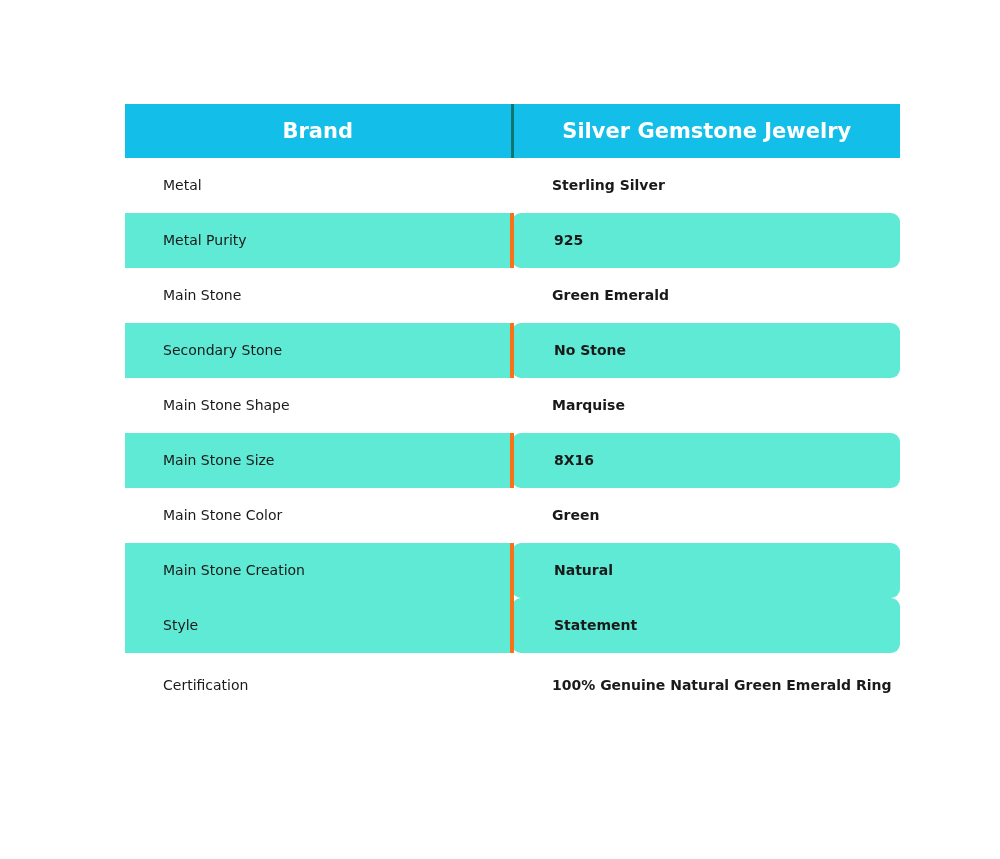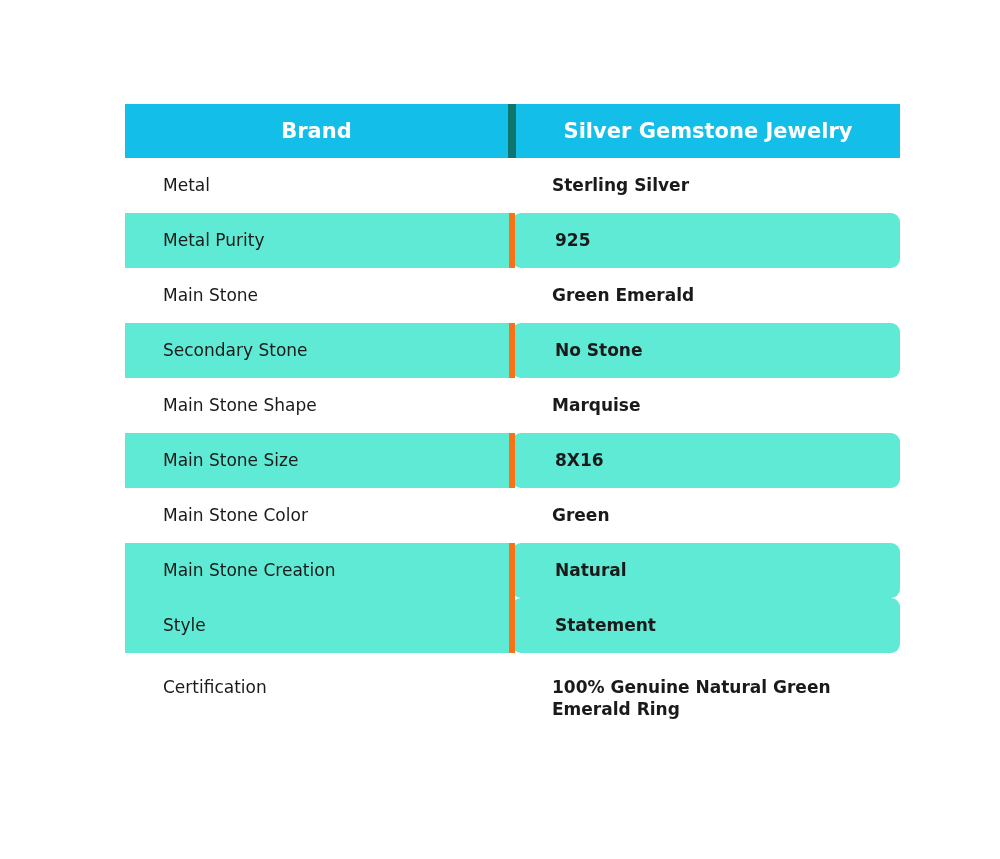--- a/index.html
+++ b/index.html
@@ -35,42 +35,42 @@
     color: #ffffff;
     font-size: 21px;
     font-weight: bold;
     text-align: center;
     height: 54px;
     padding: 0 12px;
     border: 0;
     box-sizing: border-box;
   }
   .spec-table thead th.th-sep {
-    border-left: 8px solid #0f766e;
+    border-left: 3px solid #0f766e;
   }
 
   .spec-table tbody td {
-    font-size: 17px;
+    font-size: 14px;
     font-weight: normal;
     height: 55px;
     padding: 6px 0 6px 38px;
     vertical-align: middle;
     border: 0;
     box-sizing: border-box;
     line-height: 1.28;
   }
   .spec-table tbody td.val {
     padding-left: 40px;
     font-weight: bold;
   }
   .spec-table tbody tr.alt td {
     background: #5eead4;
   }
   .spec-table tbody tr.alt td.val {
-    border-left: 6px solid #f97316;
+    border-left: 4px solid #f97316;
     border-radius: 9px;
   }
   .spec-table tbody tr.plain td {
     background: #ffffff;
   }
   .spec-table tbody tr.last td {
     height: 74px;
     vertical-align: top;
     padding-top: 24px;
   }

